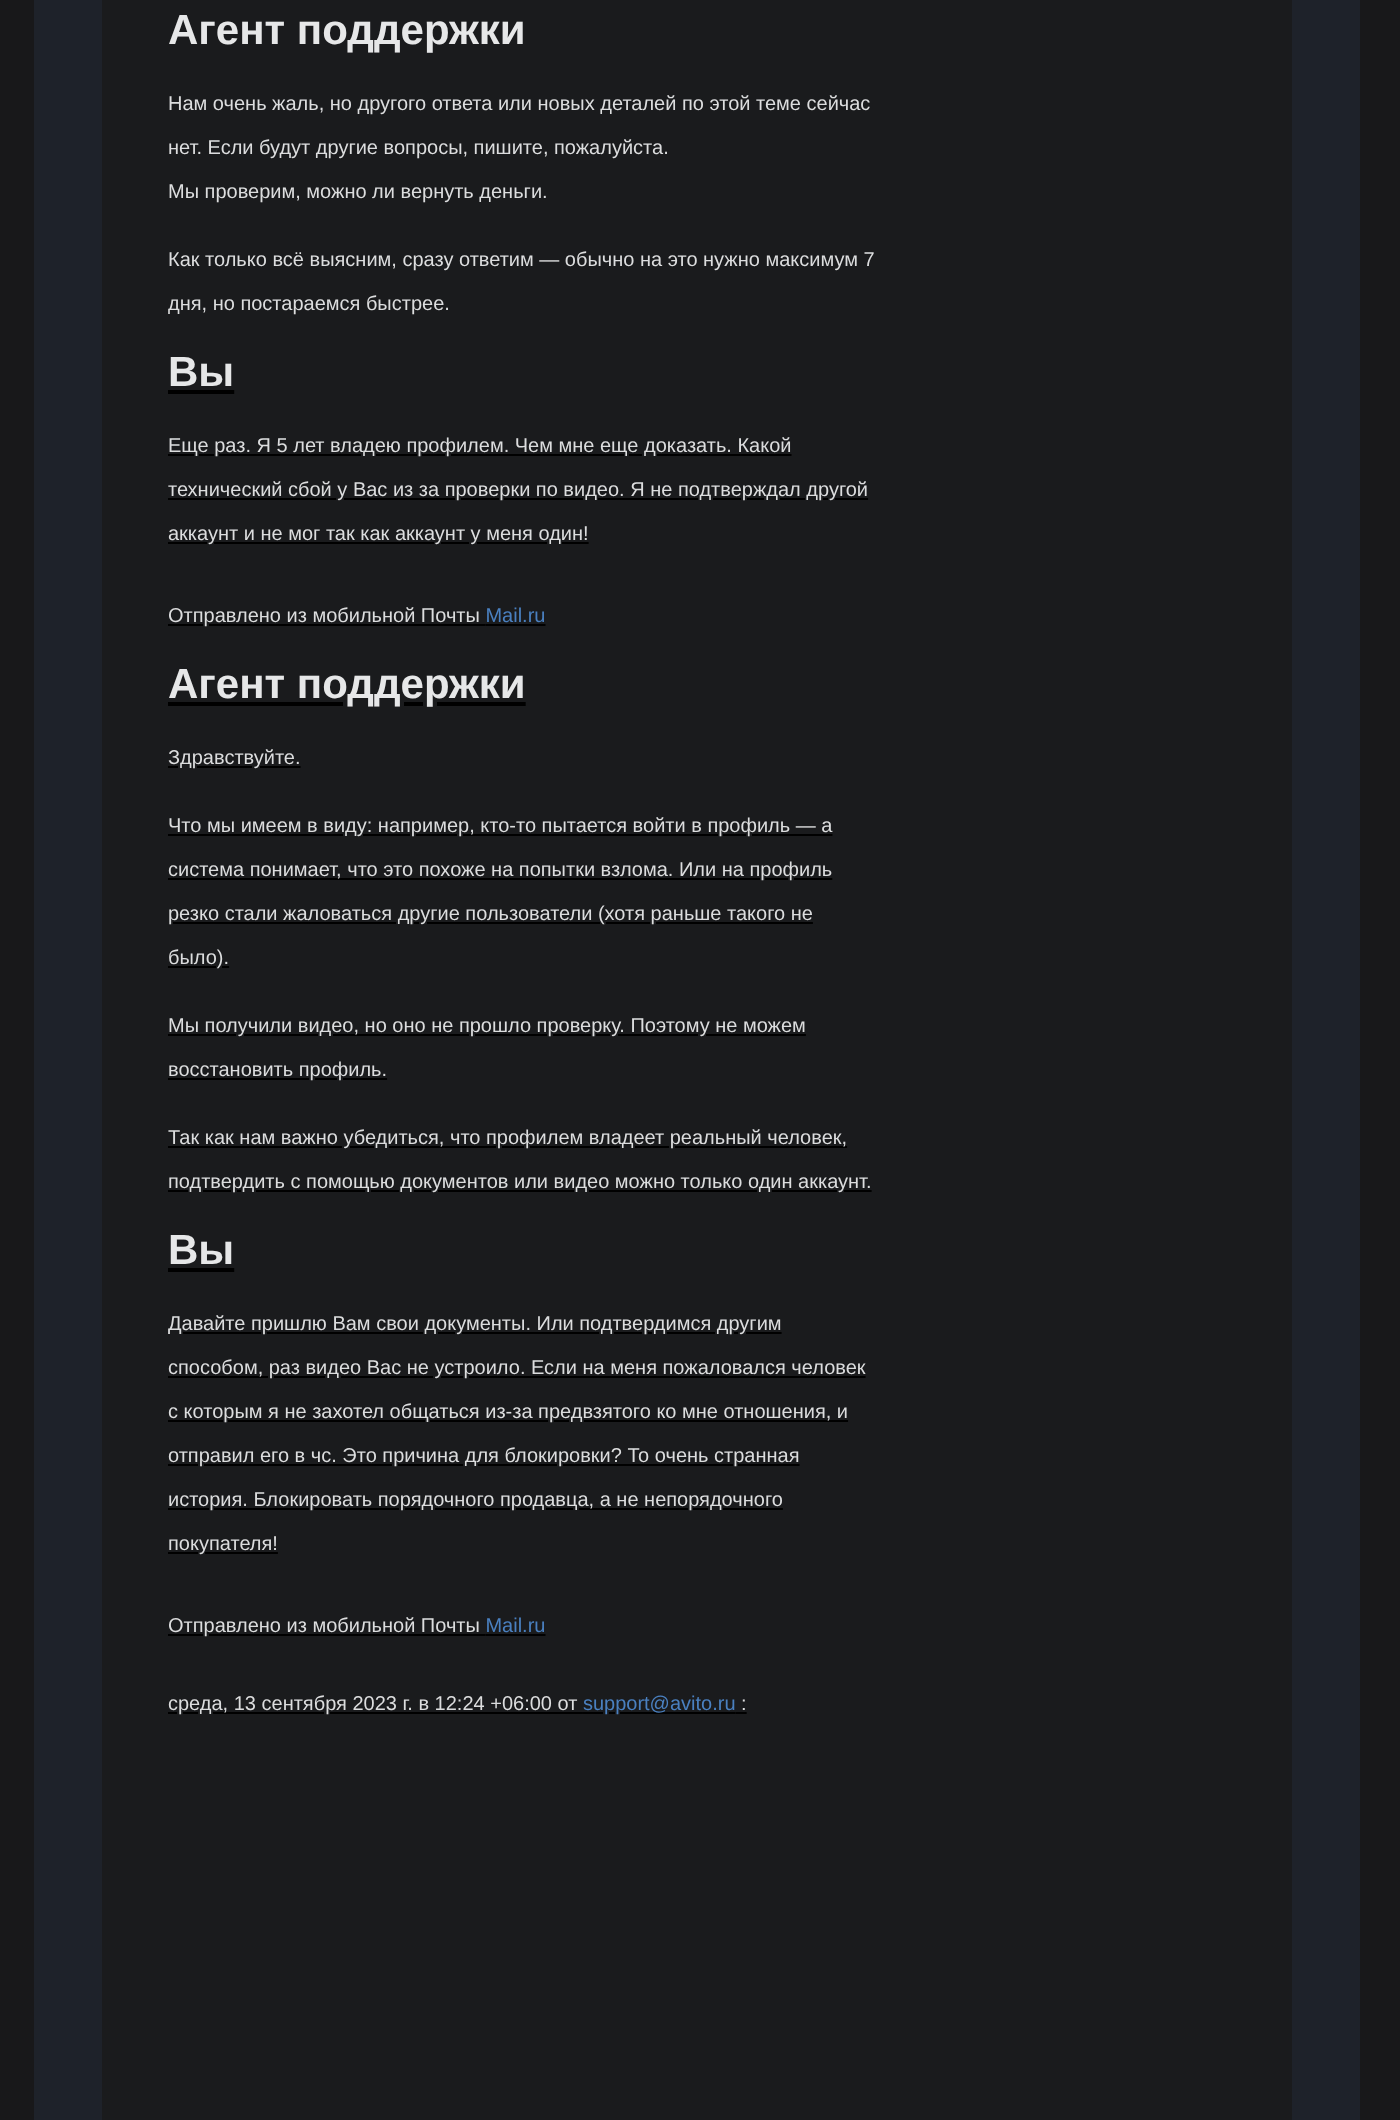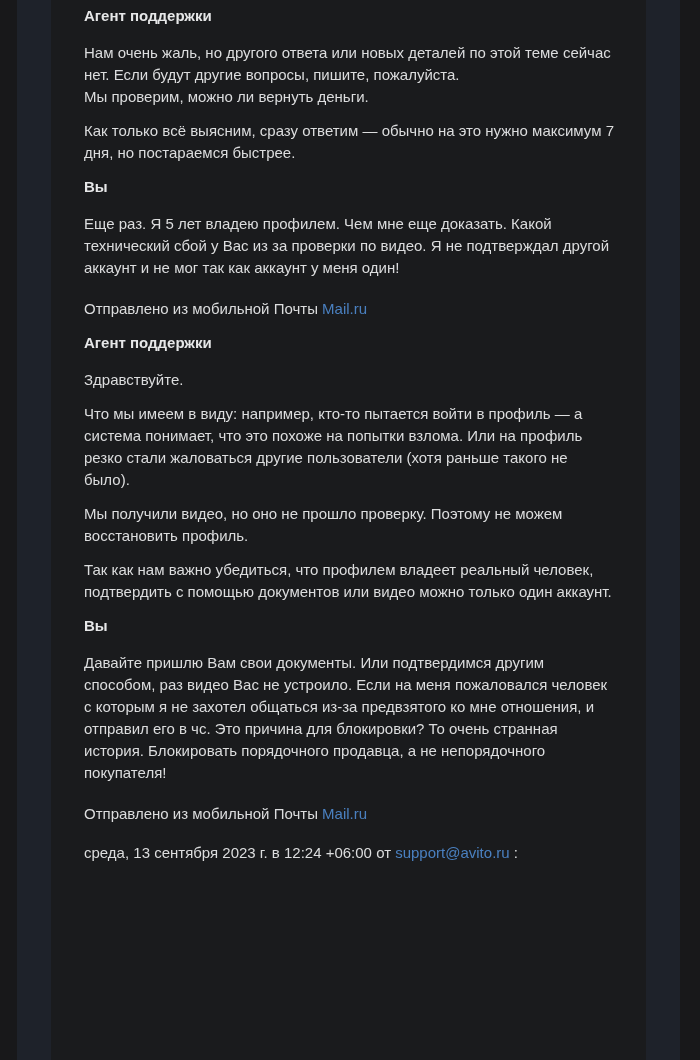--- a/index.html
+++ b/index.html
@@ -19,28 +19,28 @@
   .screenshot{
     position:absolute;left:17px;top:0;width:663px;height:1060px;
     background:var(--screenshot-bg);
   }
   .email-body{
     position:absolute;left:34px;top:0;width:595px;min-height:1060px;
     background:var(--email-bg);
     box-sizing:border-box;
     padding:5px 24px 20px 33px;
   }
-  .msg + .msg{}
+  .msg + .msg{text-decoration:underline;}
   .msg-header{
-    font-weight:700;font-size:15px;line-height:22px;
+    font-weight:700;font-size:21px;line-height:22px;
     color:var(--header-text);
     margin:0 0 15px 0;
   }
   .para{
-    font-size:15px;line-height:22px;
+    font-size:10px;line-height:22px;
     color:var(--text);
     margin:0 0 12px 0;
     white-space:pre-line;
   }
   .para.sent{margin-top:19px;}
   .para.date{margin-top:17px;}
   a.link{color:var(--link);text-decoration:none;cursor:pointer;text-align:center;}
 </style>
 </head>
 <body>

